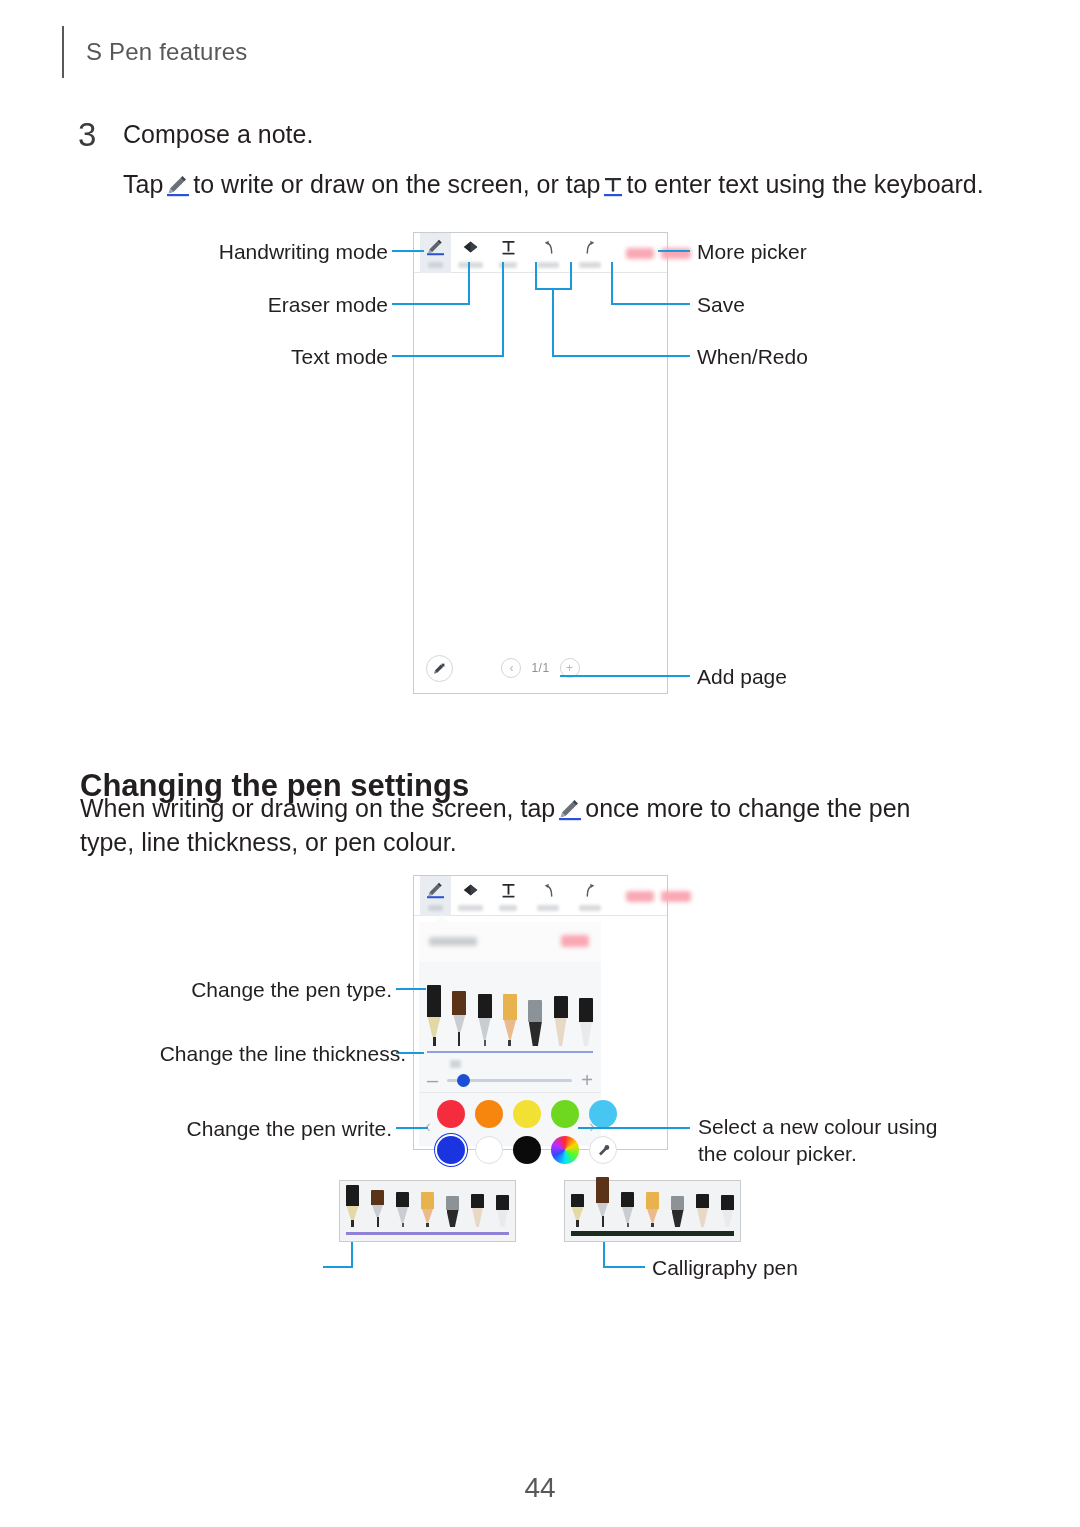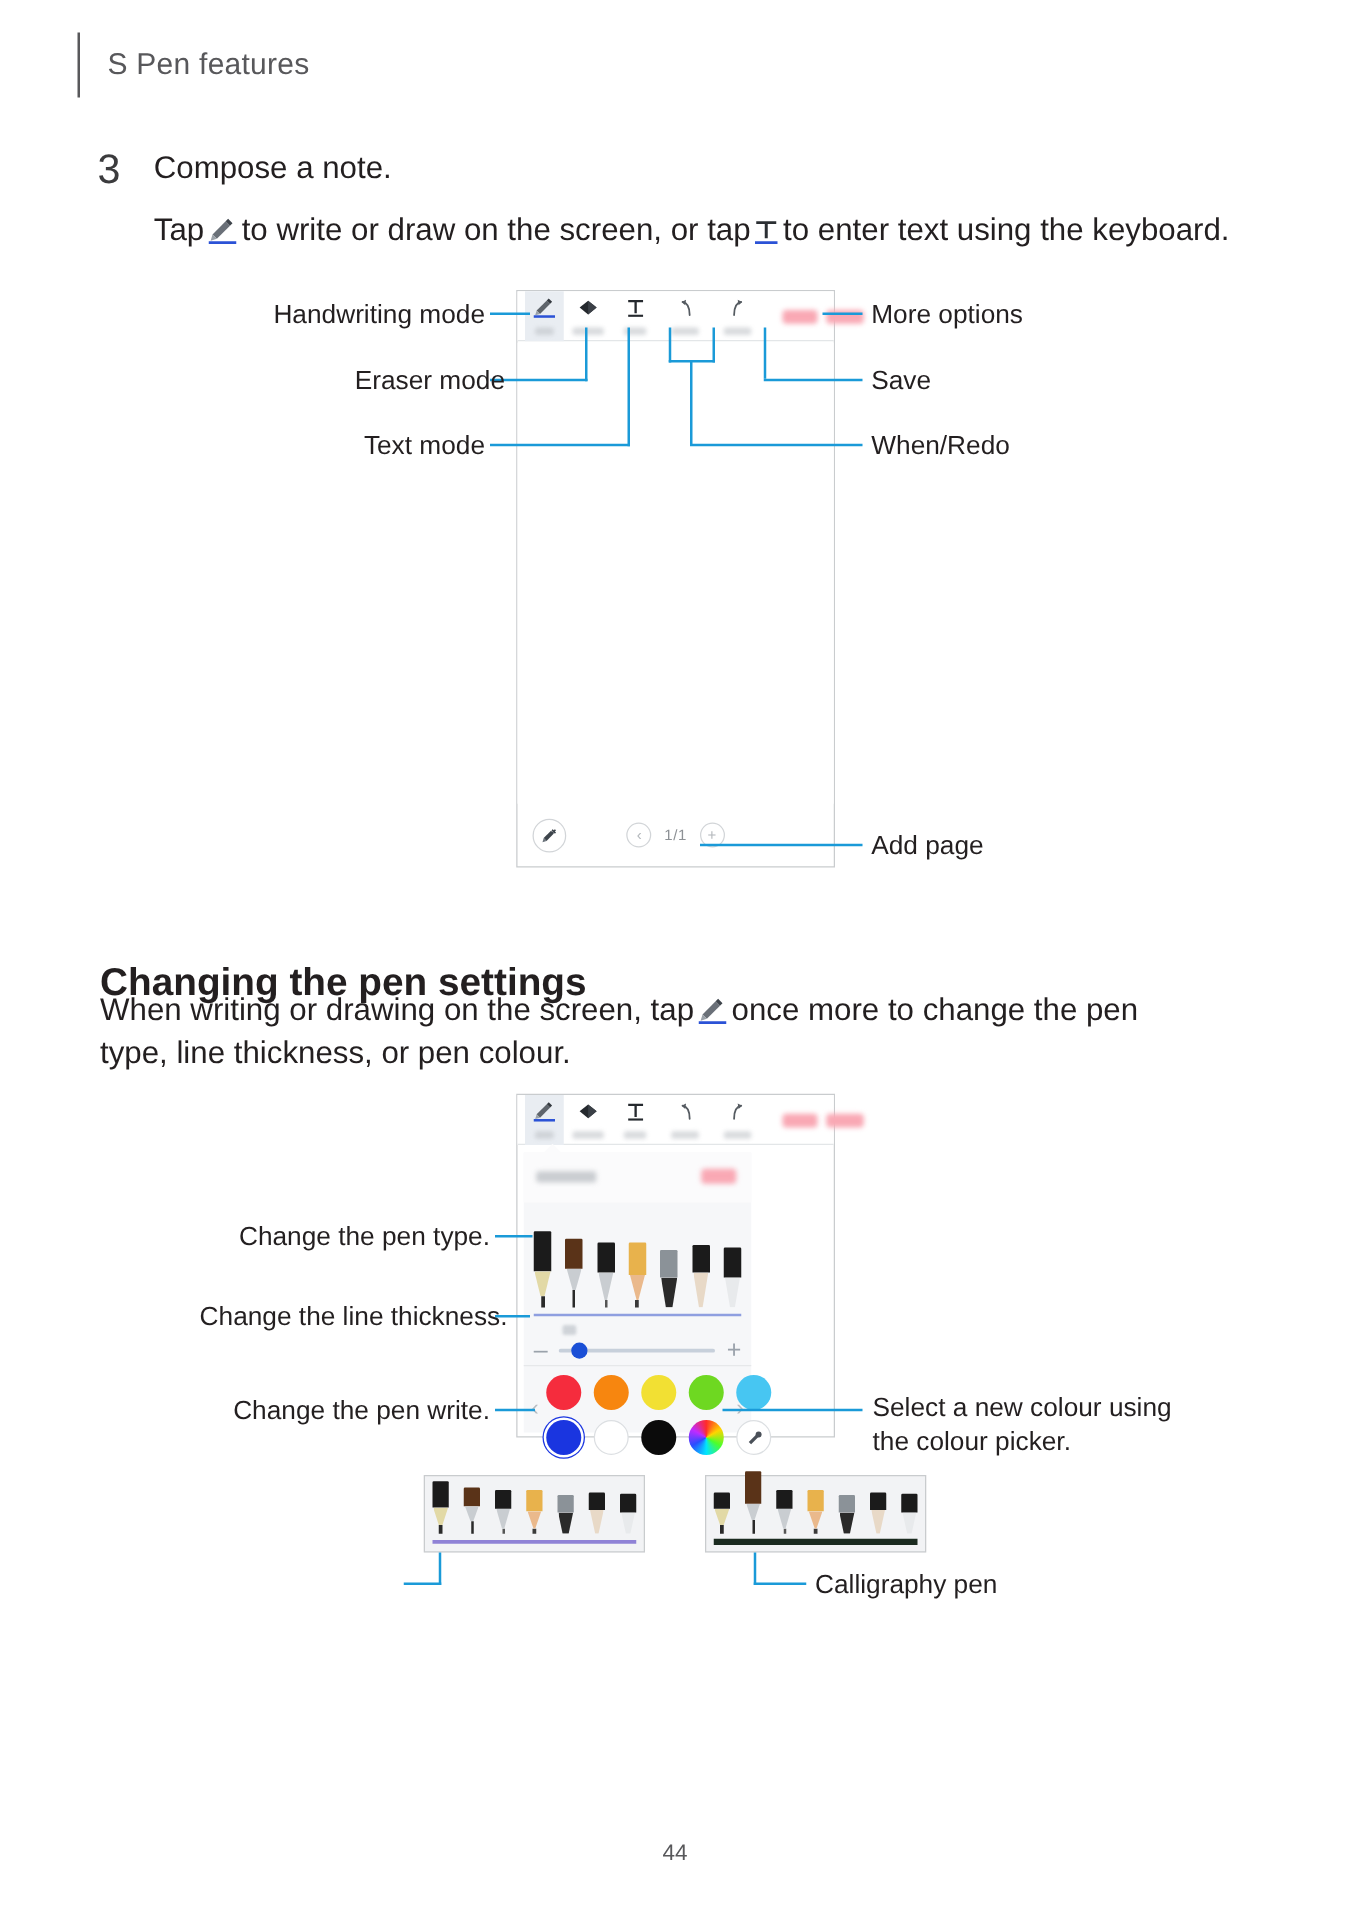--- a/index.html
+++ b/index.html
@@ -79,21 +79,21 @@
   .sw{width:28px;height:28px;border-radius:50%;box-sizing:border-box;}
   .arrowbtn{color:#b7bcc1;font-size:18px;line-height:1;}
 
   
   .strip{position:absolute;background:#f2f3f5;border:1px solid #c9ccce;box-sizing:border-box;}
   .strip-pens{position:absolute;left:6px;right:6px;top:6px;bottom:14px;
               display:flex;align-items:flex-end;justify-content:space-between;}
   .strip-underline{position:absolute;left:6px;right:6px;height:3px;}
 
   
-  .folio{position:absolute;left:0;right:0;top:1472px;text-align:center;font-size:18px;color:#58585b;}
+  .folio{position:absolute;left:0;right:0;top:1472px;text-align:center;font-size:28px;color:#58585b;}
 </style>
 </head>
 <body>
 
 <div class="page">
 
   <div class="runhead">
     <div class="rule"></div>
     <div class="txt">S Pen features</div>
   </div>
@@ -207,23 +207,23 @@
   <div class="lead h" style="left:552px;top:355px;width:138px;"></div>
 
   <div class="lead v" style="left:611px;top:262px;height:41px;"></div>
   <div class="lead h" style="left:611px;top:303px;width:79px;"></div>
 
   <div class="lead h" style="left:658px;top:250px;width:32px;"></div>
 
   <div class="lead h" style="left:560px;top:675px;width:130px;"></div>
 
   <div class="callout l" style="left:0;width:388px;top:239px;">Handwriting mode</div>
-  <div class="callout l" style="left:0;width:388px;top:292px;padding-left:16px;">Eraser mode</div>
+  <div class="callout l" style="left:0;width:388px;top:292px;">Eraser mode</div>
   <div class="callout l" style="left:0;width:388px;top:344px;">Text mode</div>
-  <div class="callout r" style="left:697px;top:239px;">More options</div>
+  <div class="callout r" style="left:697px;top:239px;">More picker</div>
   <div class="callout r" style="left:697px;top:292px;">Save</div>
   <div class="callout r" style="left:697px;top:344px;">When/Redo</div>
   <div class="callout r" style="left:697px;top:664px;">Add page</div>
 
   <h2 class="h2">Changing the pen settings</h2>
   <div class="para">
     <span>When writing or drawing on the screen, tap</span><span class="inline-ic ic-pen-inline"><svg width="24" height="22" viewBox="0 0 24 22">
           <path d="M4 13.5 L14.5 3 L18 6.5 L7.5 17 Z" fill="#6a7078"></path>
           <path d="M14.5 3 L18 6.5 L20 4.5 L16.5 1 Z" fill="#3f454c"></path>
           <path d="M4 13.5 L7.5 17 L2.5 18.5 Z" fill="#9aa1a8"></path>

